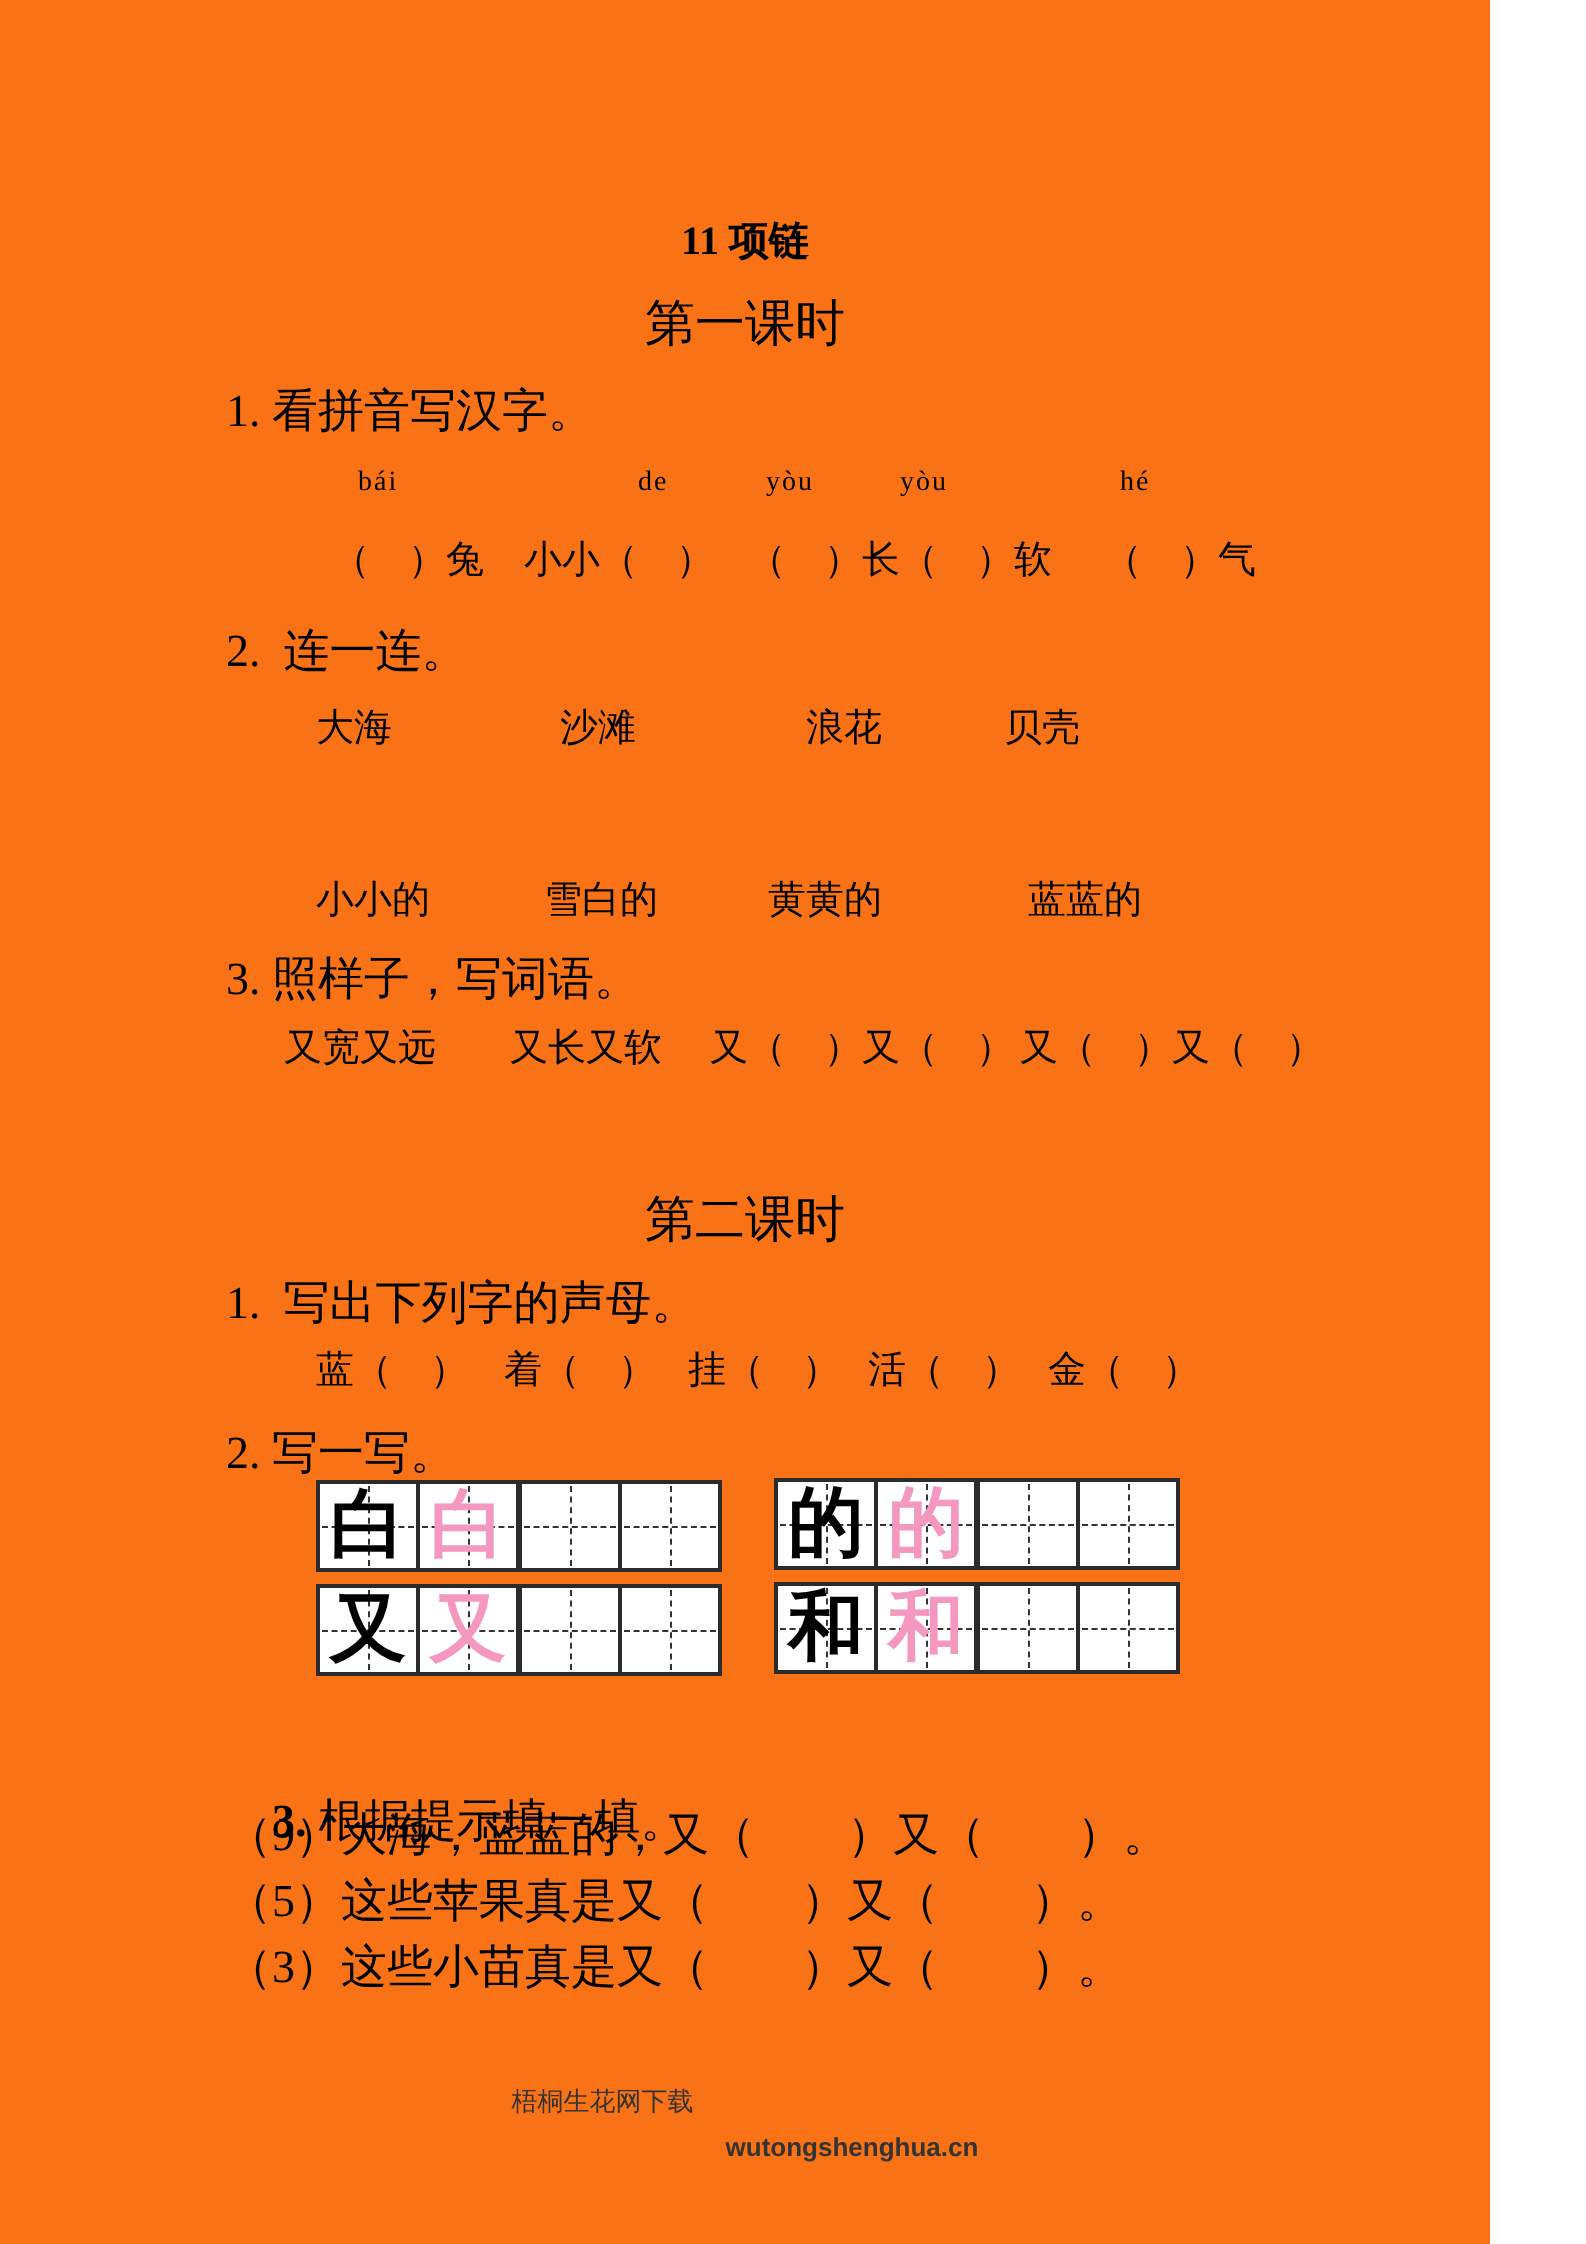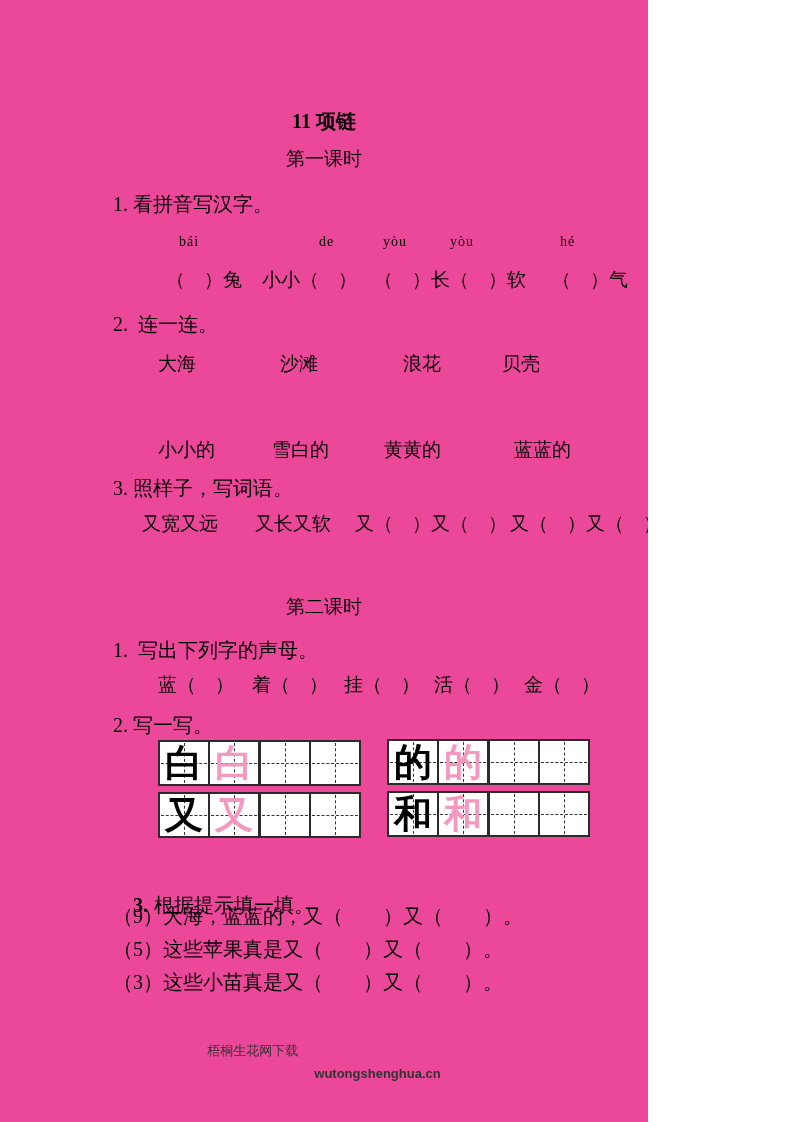--- a/index.html
+++ b/index.html
@@ -1,37 +1,37 @@
 <!DOCTYPE html>
 <html><head>
 <meta charset="utf-8">
 <style>
   html, body { margin: 0; padding: 0; background: #ffffff; }
   .page {
     position: relative;
-    width: 648px;
+    width: 745px;
     height: 1122px;
-    background: #ec4899;
+    background: #f97316;
     color: #000000;
     font-family: "Liberation Serif", "DejaVu Serif", serif;
     overflow: hidden;
   }
   .doc-title {
     position: absolute; top: 108px; left: 0; width: 100%;
     margin: 0; text-align: center;
     font-size: 20px; font-weight: bold; line-height: 1.3;
   }
   .session-heading {
     position: absolute; left: 0; width: 100%;
     margin: 0; text-align: center;
-    font-size: 19px; font-weight: normal; line-height: 1.3;
+    font-size: 25px; font-weight: normal; line-height: 1.3;
   }
   .q-label {
     position: absolute; left: 113px;
-    font-size: 20px; line-height: 1.3; white-space: pre;
+    font-size: 23px; line-height: 1.3; white-space: pre;
   }
   .abs-span { position: absolute; white-space: pre; }
   .pinyin { font-size: 14px; letter-spacing: 1px; }
   .cn { font-size: 19px; }
   .bold-num { font-weight: bold; }
   .lbl-text { margin-left: 6px; }
 
   
   .grid-col { position: absolute; }
   .zi-grid {

